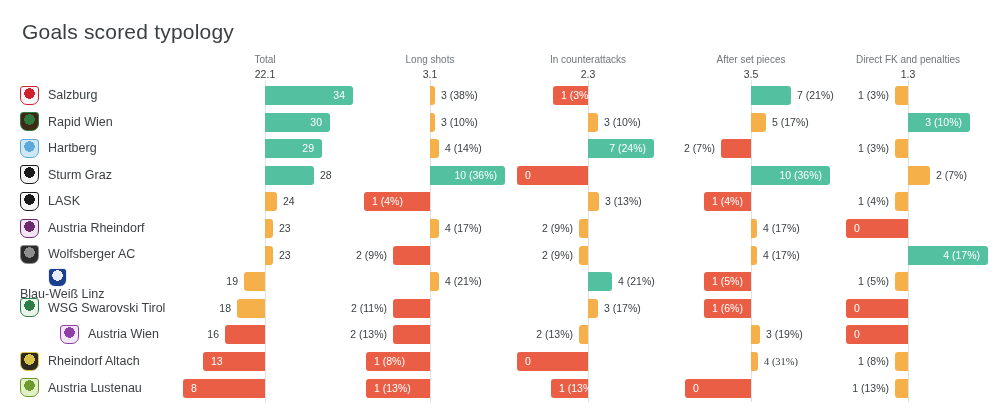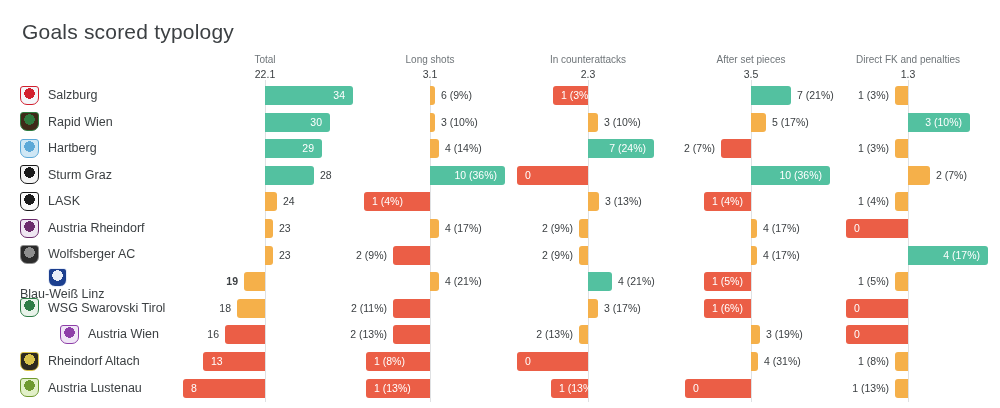--- a/index.html
+++ b/index.html
@@ -144,21 +144,21 @@
     <div class="axis" style="left: 908px;"></div>
   </div>
 <div id="bars">
     <div class="bar-wrap" style="top: 82px; left: 265px; width: 88px;">
       <div class="bar pos" style="width: 88px; background: rgb(83, 193, 160); border-radius: 0px 3px 3px 0px;"></div>
     </div>
     <div class="bar-label lbl-in" style="top: 86px; left: 265px; width: 80px; text-align: right; position: absolute;">34</div>
     <div class="bar-wrap" style="top: 82px; left: 430px; width: 5px;">
       <div class="bar pos" style="width: 5px; background: rgb(245, 176, 74); border-radius: 0px 3px 3px 0px;"></div>
     </div>
-    <div class="bar-label lbl-out" style="top: 86px; left: 441px; text-align: left; position: absolute;">6 (9%)</div>
+    <div class="bar-label lbl-out" style="top: 86px; left: 441px; text-align: left; position: absolute;">3 (38%)</div>
     <div class="bar-wrap" style="top: 82px; left: 553px; width: 35px;">
       <div class="bar neg" style="width: 35px; background: rgb(235, 94, 70); border-radius: 3px 0px 0px 3px;"></div>
     </div>
     <div class="bar-label lbl-in" style="top: 86px; left: 561px; text-align: left; position: absolute;">1 (3%)</div>
     <div class="bar-wrap" style="top: 82px; left: 751px; width: 40px;">
       <div class="bar pos" style="width: 40px; background: rgb(83, 193, 160); border-radius: 0px 3px 3px 0px;"></div>
     </div>
     <div class="bar-label lbl-out" style="top: 86px; left: 797px; text-align: left; position: absolute;">7 (21%)</div>
     <div class="bar-wrap" style="top: 82px; left: 895px; width: 13px;">
       <div class="bar neg" style="width: 13px; background: rgb(245, 176, 74); border-radius: 3px 0px 0px 3px;"></div>
@@ -280,21 +280,21 @@
       <div class="bar pos" style="width: 6px; background: rgb(245, 176, 74); border-radius: 0px 3px 3px 0px;"></div>
     </div>
     <div class="bar-label lbl-out" style="top: 245.6px; left: 763px; text-align: left; position: absolute;">4 (17%)</div>
     <div class="bar-wrap" style="top: 241.6px; left: 908px; width: 80px;">
       <div class="bar pos" style="width: 80px; background: rgb(83, 193, 160); border-radius: 0px 3px 3px 0px;"></div>
     </div>
     <div class="bar-label lbl-in" style="top: 245.6px; left: 908px; width: 72px; text-align: right; position: absolute;">4 (17%)</div>
     <div class="bar-wrap" style="top: 268.2px; left: 244px; width: 21px;">
       <div class="bar neg" style="width: 21px; background: rgb(245, 176, 74); border-radius: 3px 0px 0px 3px;"></div>
     </div>
-    <div class="bar-label lbl-out" style="top: 272.2px; left: 180px; width: 58px; text-align: right; position: absolute; font-weight: bold;">19</div>
+    <div class="bar-label lbl-out" style="top: 272.2px; left: 180px; width: 58px; text-align: right; position: absolute;">19</div>
     <div class="bar-wrap" style="top: 268.2px; left: 430px; width: 9px;">
       <div class="bar pos" style="width: 9px; background: rgb(245, 176, 74); border-radius: 0px 3px 3px 0px;"></div>
     </div>
     <div class="bar-label lbl-out" style="top: 272.2px; left: 445px; text-align: left; position: absolute;">4 (21%)</div>
     <div class="bar-wrap" style="top: 268.2px; left: 588px; width: 24px;">
       <div class="bar pos" style="width: 24px; background: rgb(83, 193, 160); border-radius: 0px 3px 3px 0px;"></div>
     </div>
     <div class="bar-label lbl-out" style="top: 272.2px; left: 618px; text-align: left; position: absolute;">4 (21%)</div>
     <div class="bar-wrap" style="top: 268.2px; left: 704px; width: 47px;">
       <div class="bar neg" style="width: 47px; background: rgb(235, 94, 70); border-radius: 3px 0px 0px 3px;"></div>
@@ -352,21 +352,21 @@
       <div class="bar neg" style="width: 64px; background: rgb(235, 94, 70); border-radius: 3px 0px 0px 3px;"></div>
     </div>
     <div class="bar-label lbl-in" style="top: 352px; left: 374px; text-align: left; position: absolute;">1 (8%)</div>
     <div class="bar-wrap" style="top: 348px; left: 517px; width: 71px;">
       <div class="bar neg" style="width: 71px; background: rgb(235, 94, 70); border-radius: 3px 0px 0px 3px;"></div>
     </div>
     <div class="bar-label lbl-in" style="top: 352px; left: 525px; text-align: left; position: absolute;">0</div>
     <div class="bar-wrap" style="top: 348px; left: 751px; width: 7px;">
       <div class="bar pos" style="width: 7px; background: rgb(245, 176, 74); border-radius: 0px 3px 3px 0px;"></div>
     </div>
-    <div class="bar-label lbl-out" style="top: 352px; left: 764px; text-align: right; position: absolute;">4 (31%)</div>
+    <div class="bar-label lbl-out" style="top: 352px; left: 764px; text-align: right; position: absolute; font-family: Liberation Serif, serif;">4 (31%)</div>
     <div class="bar-wrap" style="top: 348px; left: 895px; width: 13px;">
       <div class="bar neg" style="width: 13px; background: rgb(245, 176, 74); border-radius: 3px 0px 0px 3px;"></div>
     </div>
     <div class="bar-label lbl-out" style="top: 352px; left: 831px; width: 58px; text-align: right; position: absolute;">1 (8%)</div>
     <div class="bar-wrap" style="top: 374.6px; left: 183px; width: 82px;">
       <div class="bar neg" style="width: 82px; background: rgb(235, 94, 70); border-radius: 3px 0px 0px 3px;"></div>
     </div>
     <div class="bar-label lbl-in" style="top: 378.6px; left: 191px; text-align: left; position: absolute;">8</div>
     <div class="bar-wrap" style="top: 374.6px; left: 366px; width: 64px;">
       <div class="bar neg" style="width: 64px; background: rgb(235, 94, 70); border-radius: 3px 0px 0px 3px;"></div>

